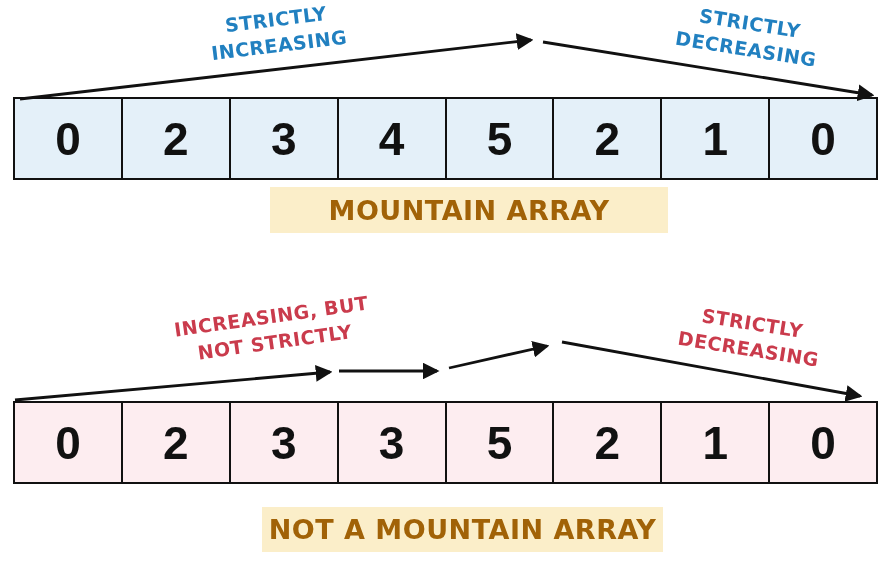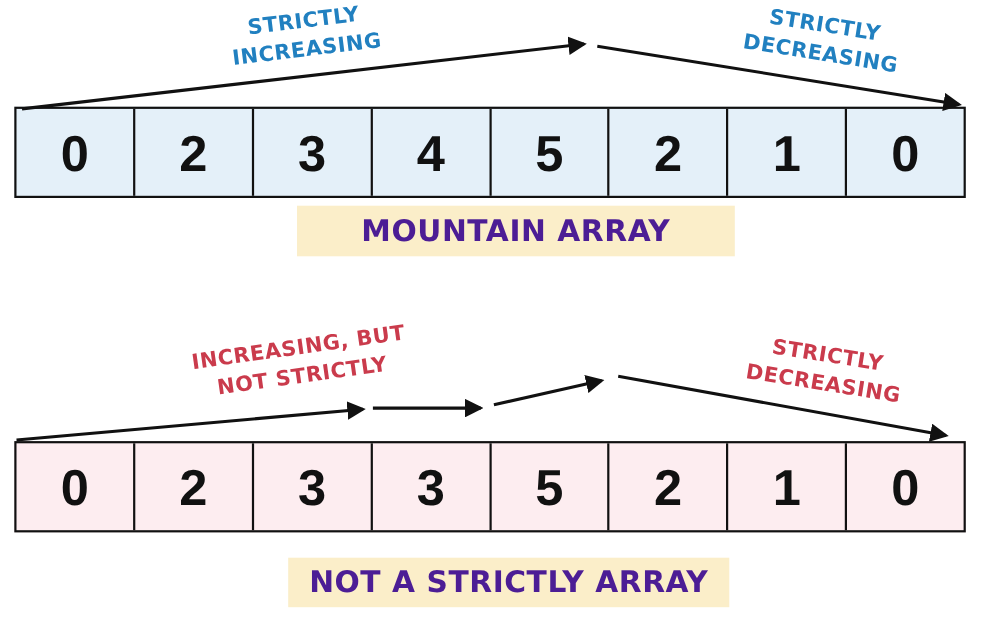--- a/index.html
+++ b/index.html
@@ -26,21 +26,21 @@
     flex:1;display:flex;align-items:center;justify-content:center;
     border-right:2px solid var(--line,#111);
     font-family:"Liberation Sans", sans-serif;
     font-weight:bold;font-size:46px;color:#111;
   }
   .cell:last-child{border-right:none;}
 
   .caption{
     position:absolute;display:flex;align-items:center;justify-content:center;
     background:var(--cream,#fbeec9);
-    font-weight:bold;font-size:27px;letter-spacing:0.5px;color:#4c1d95;
+    font-weight:bold;font-size:27px;letter-spacing:0.5px;color:#a16207;
     z-index:1;white-space:nowrap;
   }
   #caption-top{left:270px;top:187px;width:398px;height:46px;}
   #caption-bottom{left:262px;top:507px;width:401px;height:45px;}
 
   .annot{
     position:absolute;text-align:center;font-weight:bold;
     font-size:19px;line-height:26px;letter-spacing:0.5px;
     z-index:3;white-space:nowrap;
   }
@@ -119,15 +119,15 @@
       <div class="cell">0</div>
       <div class="cell">2</div>
       <div class="cell">3</div>
       <div class="cell">3</div>
       <div class="cell">5</div>
       <div class="cell">2</div>
       <div class="cell">1</div>
       <div class="cell">0</div>
     </div>
 
-  <div class="caption" id="caption-bottom">NOT A STRICTLY ARRAY</div>
+  <div class="caption" id="caption-bottom">NOT A MOUNTAIN ARRAY</div>
 
 </div>
 
 </body></html>

